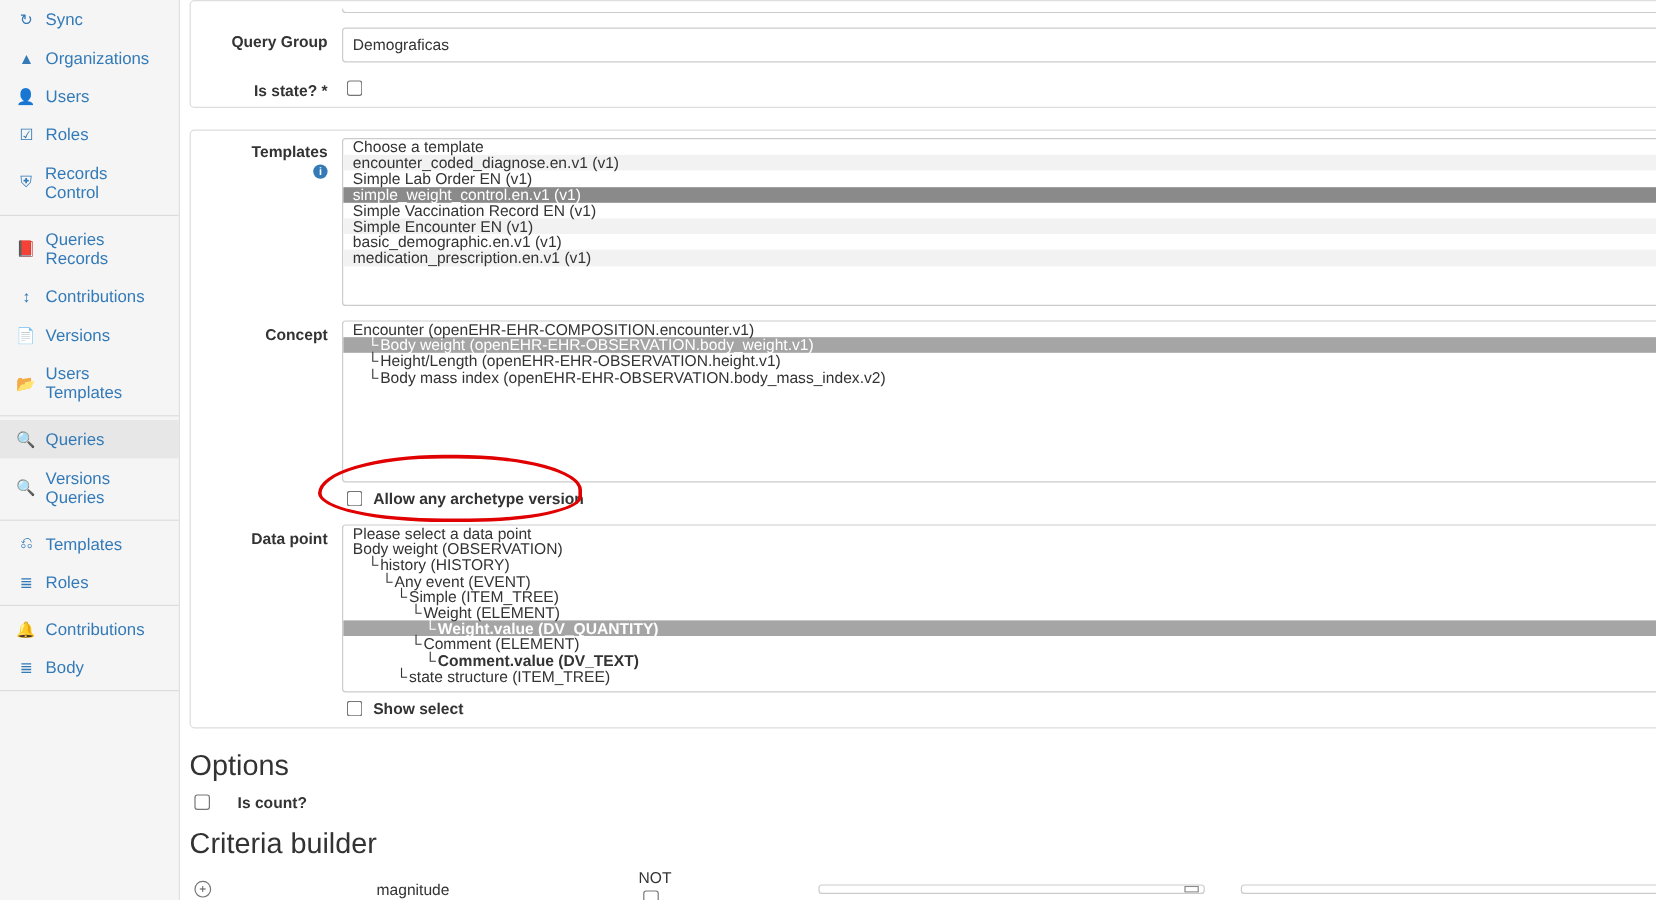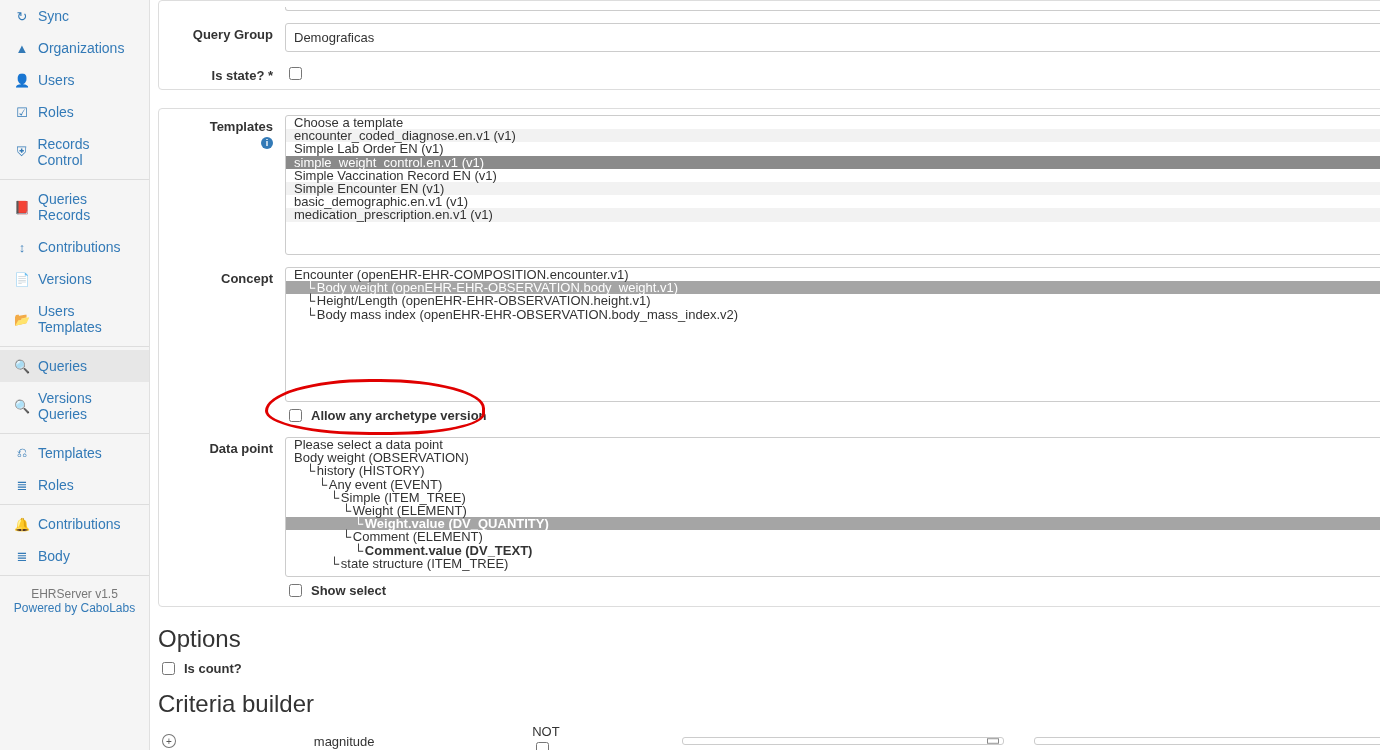--- a/index.html
+++ b/index.html
@@ -125,21 +125,21 @@
   .bold { font-weight: 700; }
   .chk-row {
     margin-top: 4px;
     display: flex;
     align-items: center;
     gap: 6px;
   }
   .chk-row .lbl { font-weight: 700; font-size: 13px; }
   h2.section-title { font-size: 24px; font-weight: 400; margin: 10px 0 6px 0; }
   .options-row { display: flex; align-items: center; gap: 6px; margin-bottom: 12px;}
-  .options-row .lbl { font-weight: 700; font-size: 13px; }
+  .options-row .lbl { font-weight: 700; font-size: 13px; margin-left: 14px; }
   .criteria-row { display: flex; align-items: center; font-size: 13px; gap: 30px; }
   .criteria-row .expand {
     width: 14px; height: 14px; border-radius: 50%;
     background: #fff; border: 1px solid #777; display:inline-flex;
     align-items:center; justify-content:center; font-size:10px; color:#555;
   }
   .ann {
     position: absolute;
     border: 3px solid #e00000;
     border-radius: 50% 50% 45% 50% / 60% 55% 40% 45%;
@@ -217,24 +217,20 @@
     <div class="divider"></div>
     <div class="nav-item">
         <span class="ico">🔔</span>
         <span>Contributions</span>
       </div>
     <div class="nav-item">
         <span class="ico">≣</span>
         <span>Body</span>
       </div>
     <div class="divider"></div>
-    <div class="footer">
-      <div>EHRServer v1.5</div>
-      <div><a>Powered by CaboLabs</a></div>
-    </div>
   </div>
 
   <div class="main">
 
     <div class="form-panel">
       <div class="form-row" style="border-top:none;">
         <div class="form-label"></div>
         <div class="form-control-wrap">
           <div class="select-like" style="height:4px;padding:0 4px;border-top:none;border-radius:0 0 3px 3px;">
             <span></span>

